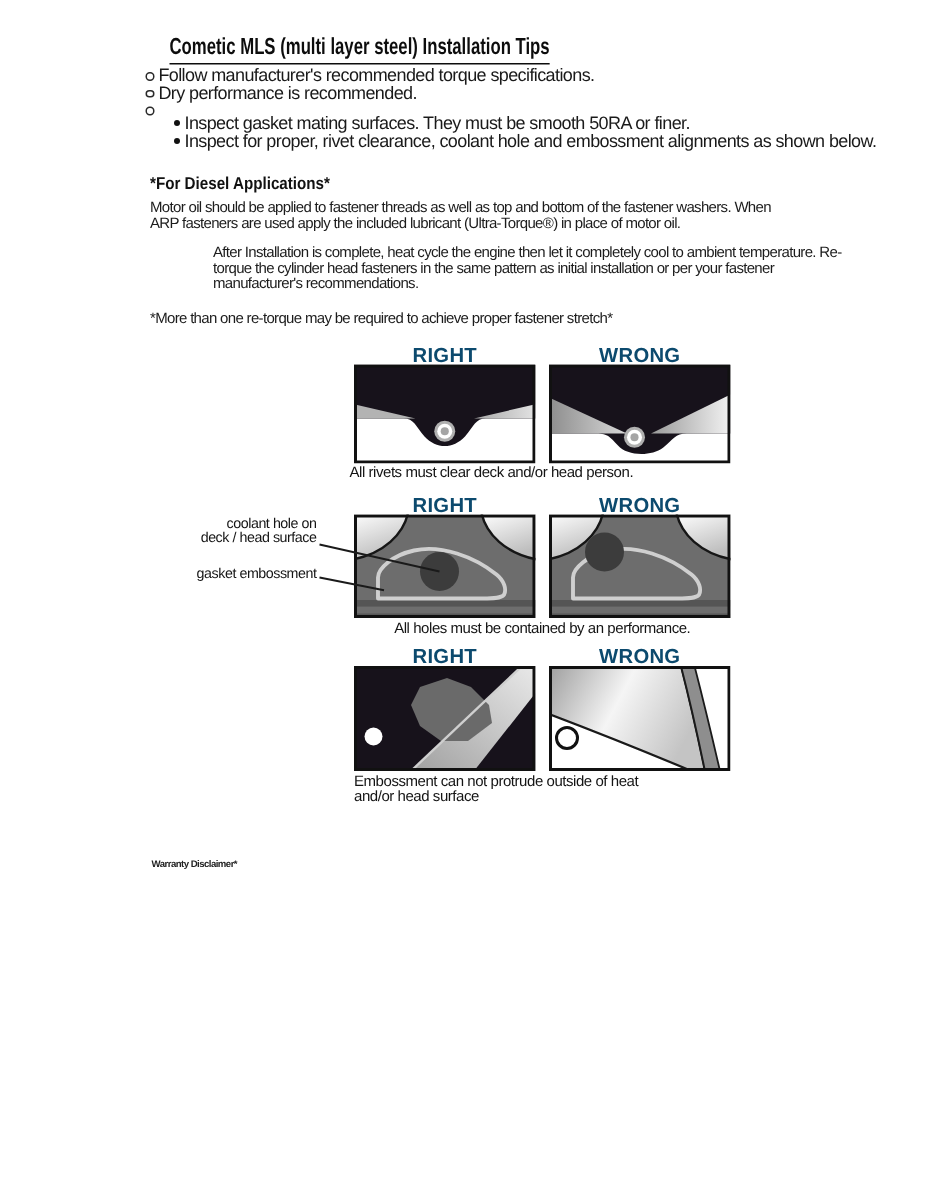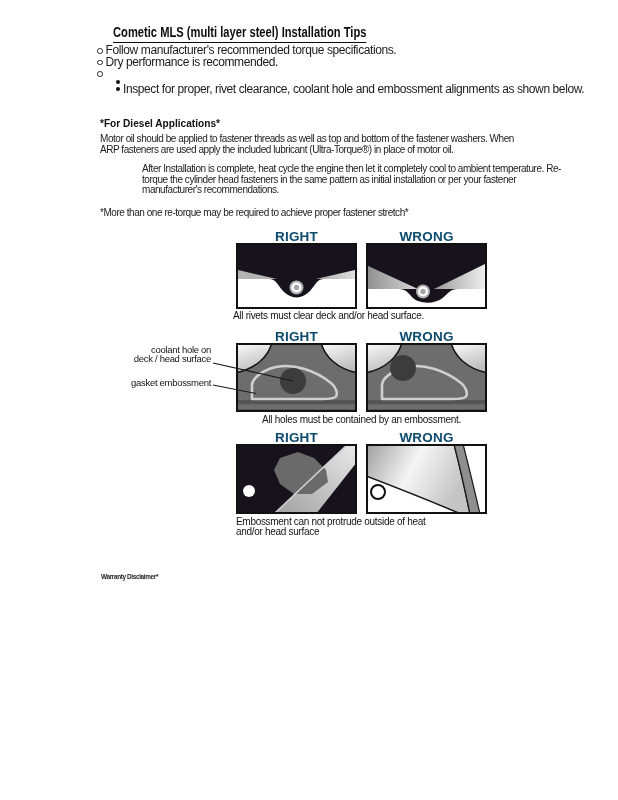--- a/index.html
+++ b/index.html
@@ -49,20 +49,21 @@
       </li>
     <li class="lvl1">
         <span class="mark m1"></span>
         <span>Dry performance is recommended.</span>
       </li>
     <li class="lvl1">
         <span class="mark m1"></span>
       </li>
     <li class="lvl2">
         <span class="mark m2"></span>
+        <span>Inspect gasket mating surfaces.  They must be smooth 50RA or finer.</span>
       </li>
     <li class="lvl2">
         <span class="mark m2"></span>
         <span>Inspect for proper, rivet clearance, coolant hole and embossment alignments as shown below.</span>
       </li>
   </ul>
 
   <div class="abs h2" style="left:100px;top:117px;">*For Diesel Applications*</div>
   <div class="abs para" style="left:100px;top:134px;">Motor oil should be applied to fastener threads as well as top and bottom of the fastener washers. When ARP fasteners are used apply the included lubricant (Ultra-Torque®) in place of motor oil.</div>
   <div class="abs para" style="left:100px;top:164px;width:425px;margin-left:42px;">After Installation is complete, heat cycle the engine then let it completely cool to ambient temperature. Re-torque the cylinder head fasteners in the same pattern as initial installation or per your fastener manufacturer's recommendations.</div>
@@ -102,21 +103,21 @@
     <rect width="121" height="66" fill="#ffffff"></rect>
     <path d="M0,0 H121 V46 H92 C84,46 83,50 76,55.5 C68,61.5 52,61 46,54 C40,47.5 39,46 30,46 H0 Z" fill="#17121b"></path>
     <polygon points="0,22 52,46 0,46" fill="url(#g1b)"></polygon>
     <polygon points="121,20 68,46 121,46" fill="url(#g1c)"></polygon>
     <circle cx="57" cy="48.5" r="7" fill="#b0b0b0"></circle>
     <circle cx="57" cy="48.5" r="5" fill="#ffffff"></circle>
     <circle cx="57" cy="48.5" r="2.7" fill="#a5a5a5"></circle>
     <rect x="1" y="1" width="119" height="64" fill="none" stroke="#111" stroke-width="2"></rect>
   </svg>
 
-  <div class="abs caption" style="left:233px;top:311px;">All rivets must clear deck and/or head surface.</div>
+  <div class="abs caption" style="left:233px;top:311px;">All rivets must clear deck and/or head person.</div>
 
   <div class="abs figlabel" style="left:236px;top:329px;">RIGHT</div>
   <div class="abs figlabel" style="left:366px;top:329px;">WRONG</div>
 
   <div class="abs sidelabel" style="left:80px;top:345px;">
     <div>coolant hole on</div>
     <div>deck / head surface</div>
   </div>
   <div class="abs sidelabel" style="left:80px;top:378px;">gasket embossment</div>
 
@@ -154,21 +155,21 @@
     <path d="M16,56 L16,42 C16,36 26,27 40,24 C58,20 80,28 95,40 C100,44 102,50 100,53.5 C98,56 92,56 86,56 Z" fill="none" stroke="#cfcfcf" stroke-width="2.6" stroke-linejoin="round"></path>
     <circle cx="37" cy="25" r="13" fill="#3c3c3c"></circle>
     <rect x="1" y="1" width="119" height="67" fill="none" stroke="#111" stroke-width="2"></rect>
   </svg>
 
   <svg class="abs overlay" style="left:210px;top:358px;" width="95" height="40" viewBox="0 0 95 40">
     <line x1="3" y1="5" x2="83" y2="23" stroke="#1a1a1a" stroke-width="1.2"></line>
     <line x1="3" y1="27" x2="46" y2="35.5" stroke="#1a1a1a" stroke-width="1.2"></line>
   </svg>
 
-  <div class="abs caption" style="left:236px;top:415px;width:251px;text-align:center;">All holes must be contained by an embossment.</div>
+  <div class="abs caption" style="left:236px;top:415px;width:251px;text-align:center;">All holes must be contained by an performance.</div>
 
   <div class="abs figlabel" style="left:236px;top:430px;">RIGHT</div>
   <div class="abs figlabel" style="left:366px;top:430px;">WRONG</div>
 
   <svg class="abs figbox" style="left:236px;top:444px;" width="121" height="70" viewBox="0 0 121 70">
     <defs>
       <linearGradient id="band1" x1="0" y1="1" x2="1" y2="0">
         <stop offset="0" stop-color="#a0a0a0"></stop>
           <stop offset="1" stop-color="#e9e9e9"></stop>
       </linearGradient>

